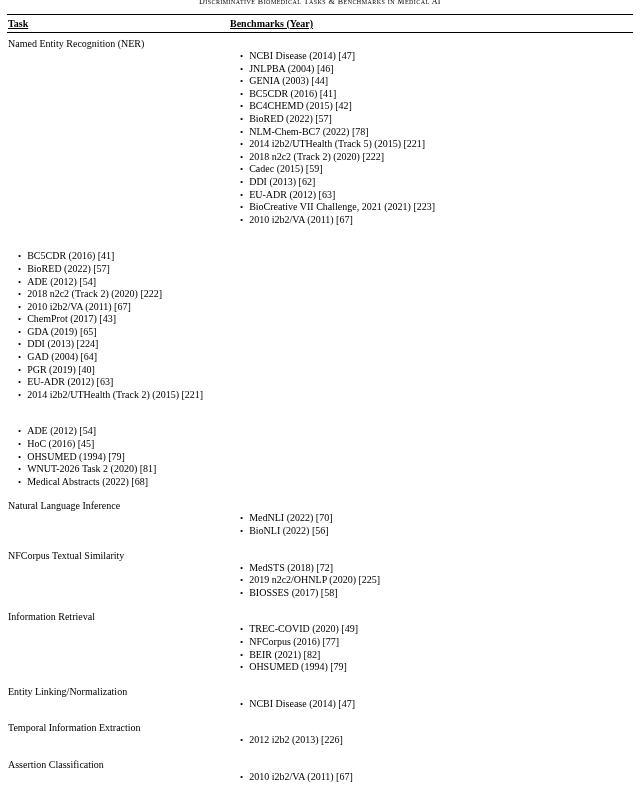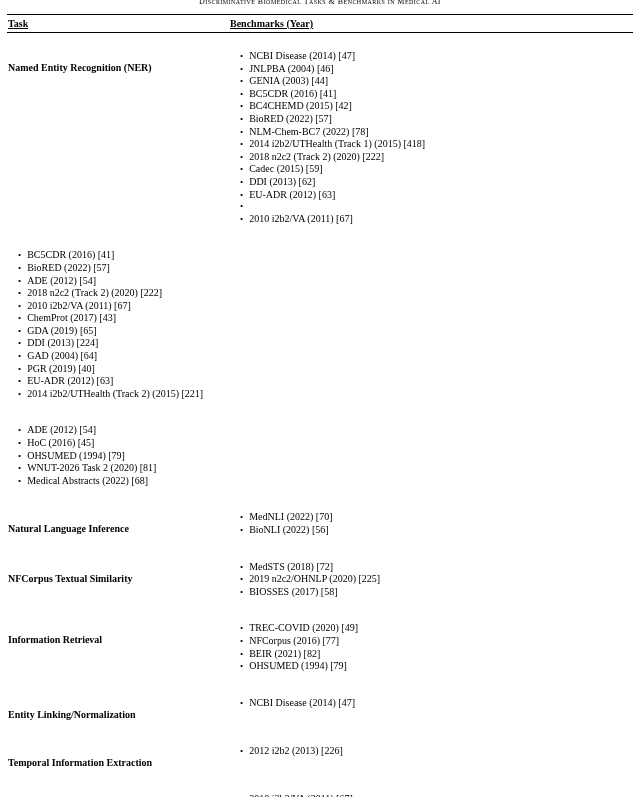--- a/index.html
+++ b/index.html
@@ -38,24 +38,23 @@
     font-weight: bold;
     font-size: 10px;
     line-height: 12px;
   }
   .trow {
     display: grid;
     grid-template-columns: 222px 1fr;
     padding: 5px 1px 7px 1px;
   }
   .task {
-    font-weight: bold;
+    font-weight: normal;
     font-size: 10px;
     line-height: 12px;
-    margin-top: 24px;
   }
   .blist { padding-top: 12px; }
   .bitem {
     display: flex;
     align-items: baseline;
     font-size: 10px;
     line-height: 11.6px;
     padding-left: 10px;
   }
   .bullet {
@@ -102,40 +101,41 @@
             <div class="bitem">
               <span class="bullet">•</span>
               <span>BioRED (2022) [57]</span>
             </div>
             <div class="bitem">
               <span class="bullet">•</span>
               <span>NLM-Chem-BC7 (2022) [78]</span>
             </div>
             <div class="bitem">
               <span class="bullet">•</span>
-              <span>2014 i2b2/UTHealth (Track 1) (2015) [418]</span>
+              <span>2014 i2b2/UTHealth (Track 5) (2015) [221]</span>
             </div>
             <div class="bitem">
               <span class="bullet">•</span>
               <span>2018 n2c2 (Track 2) (2020) [222]</span>
             </div>
             <div class="bitem">
               <span class="bullet">•</span>
               <span>Cadec (2015) [59]</span>
             </div>
             <div class="bitem">
               <span class="bullet">•</span>
               <span>DDI (2013) [62]</span>
             </div>
             <div class="bitem">
               <span class="bullet">•</span>
               <span>EU-ADR (2012) [63]</span>
             </div>
             <div class="bitem">
               <span class="bullet">•</span>
+              <span>BioCreative VII Challenge, 2021 (2021) [223]</span>
             </div>
             <div class="bitem">
               <span class="bullet">•</span>
               <span>2010 i2b2/VA (2011) [67]</span>
             </div>
           </div>
         </div>
         <div class="trow">
           <div class="blist">
             <div class="bitem">

